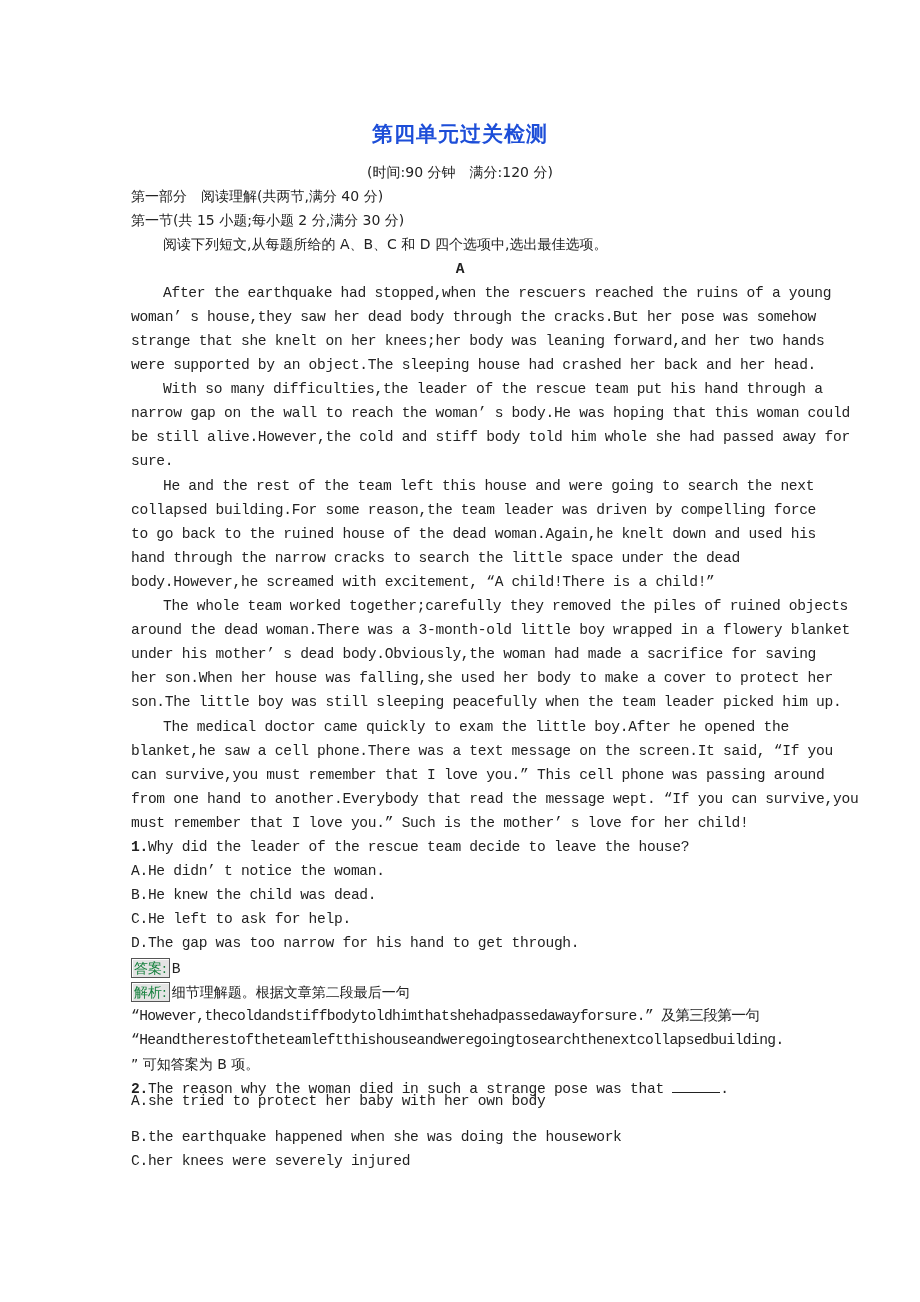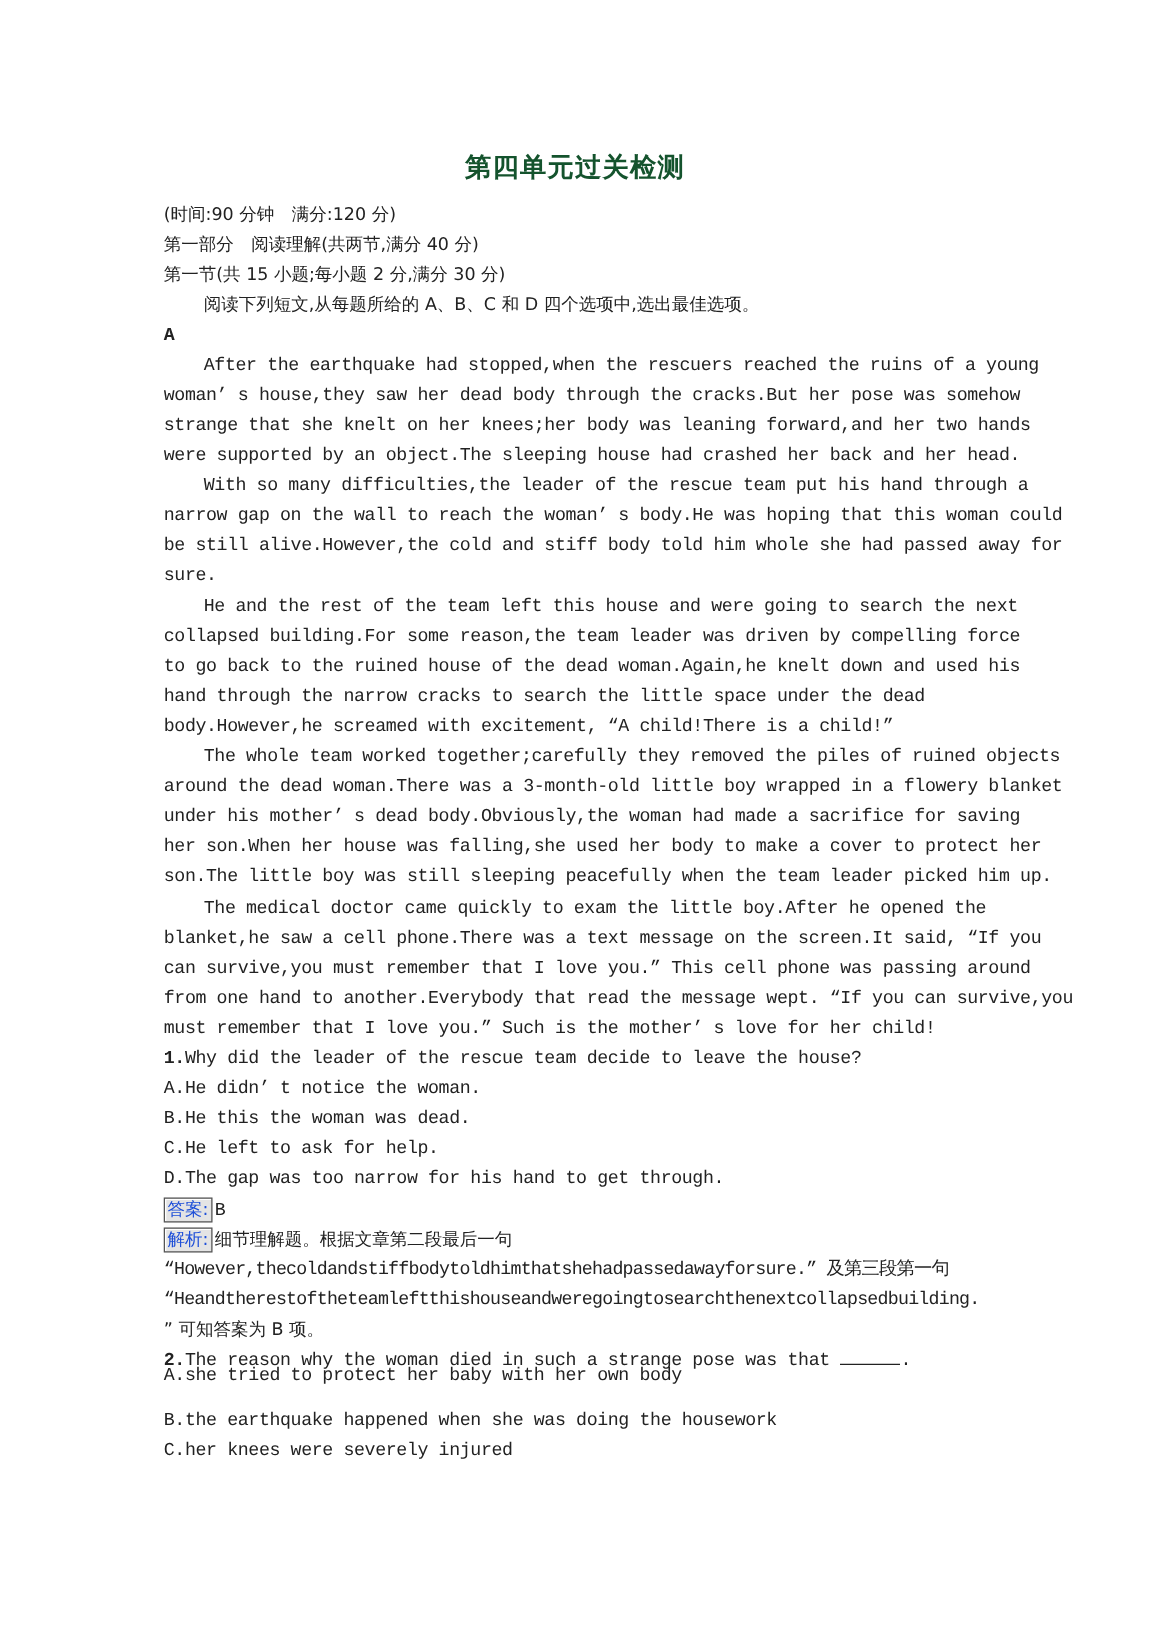--- a/index.html
+++ b/index.html
@@ -1,28 +1,28 @@
 <!DOCTYPE html>
 <html><head>
 <meta charset="utf-8">
 <style>
   html, body { margin: 0; padding: 0; background: #ffffff; }
   body { width: 920px; height: 1302px; position: relative; overflow: hidden;
          font-family: "DejaVu Serif", "Liberation Serif", serif; color: #222; }
   .page { position: absolute; left: 131px; top: 0; width: 658px; }
   .title { position: absolute; left: 0; width: 658px; top: 120px; text-align: center;
-           font-size: 21px; font-weight: bold; color: #14532d; letter-spacing: 1px;
+           font-size: 21px; font-weight: bold; color: #1d4ed8; letter-spacing: 1px;
            font-family: "DejaVu Sans", "Liberation Sans", sans-serif; }
   .line { position: absolute; left: 0; width: 658px; font-size: 14.5px; line-height: 24px; white-space: nowrap; }
-  .center { }
+  .center { text-align: center; }
   .indent { padding-left: 32px; box-sizing: border-box; }
   .justify { text-align: justify; text-align-last: justify; }
   .mono { font-family: "Liberation Mono", "DejaVu Sans Mono", monospace; font-size: 14.6px; letter-spacing: -0.3px; }
   .zh { font-family: "DejaVu Sans", "Liberation Sans", sans-serif; font-size: 14px; }
-  .tag { display: inline-block; border: 1px solid #555; background: #e4e4e4; color: #1d4ed8;
+  .tag { display: inline-block; border: 1px solid #555; background: #e4e4e4; color: #15803d;
          font-family: "DejaVu Sans", "Liberation Sans", sans-serif; font-size: 14px; line-height: 18px;
          padding: 0 2px; margin-right: 2px; box-shadow: inset 1px 1px 0 #fff; }
   .bold-num { font-weight: bold; }
   .blank { display: inline-block; width: 48px; border-bottom: 1px solid #222; height: 14px; vertical-align: baseline; }
 </style>
 </head>
 <body>
 
 <div class="page">
   <div class="title">第四单元过关检测</div>
@@ -53,21 +53,21 @@
   <div class="line mono indent" style="top:715px;width:622px">The medical doctor came quickly to exam the little boy.After he opened the</div>
   <div class="line mono justify" style="top:739px">blanket,he saw a cell phone.There was a text message on the screen.It said, “If you</div>
   <div class="line mono justify" style="top:763px">can survive,you must remember that I love you.” This cell phone was passing around</div>
   <div class="line mono justify" style="top:787px">from one hand to another.Everybody that read the message wept. “If you can survive,you</div>
   <div class="line mono" style="top:811px">must remember that I love you.” Such is the mother’ s love for her child!</div>
 
   <div class="line mono" style="top:835px">
     <span class="bold-num">1.</span><span>Why did the leader of the rescue team decide to leave the house?</span>
   </div>
   <div class="line mono" style="top:859px">A.He didn’ t notice the woman.</div>
-  <div class="line mono" style="top:883px">B.He this the woman was dead.</div>
+  <div class="line mono" style="top:883px">B.He knew the child was dead.</div>
   <div class="line mono" style="top:907px">C.He left to ask for help.</div>
   <div class="line mono" style="top:931px">D.The gap was too narrow for his hand to get through.</div>
   <div class="line" style="top:956px">
     <span class="tag">答案:</span><span class="mono">B</span>
   </div>
   <div class="line" style="top:980px">
     <span class="tag">解析:</span><span class="zh">细节理解题。根据文章第二段最后一句</span>
   </div>
   <div class="line mono" style="top:1004px;letter-spacing:-0.6px">“However,thecoldandstiffbodytoldhimthatshehadpassedawayforsure.” 及第三段第一句</div>
   <div class="line mono" style="top:1028px;letter-spacing:-0.6px">“Heandtherestoftheteamleftthishouseandweregoingtosearchthenextcollapsedbuilding.</div>

